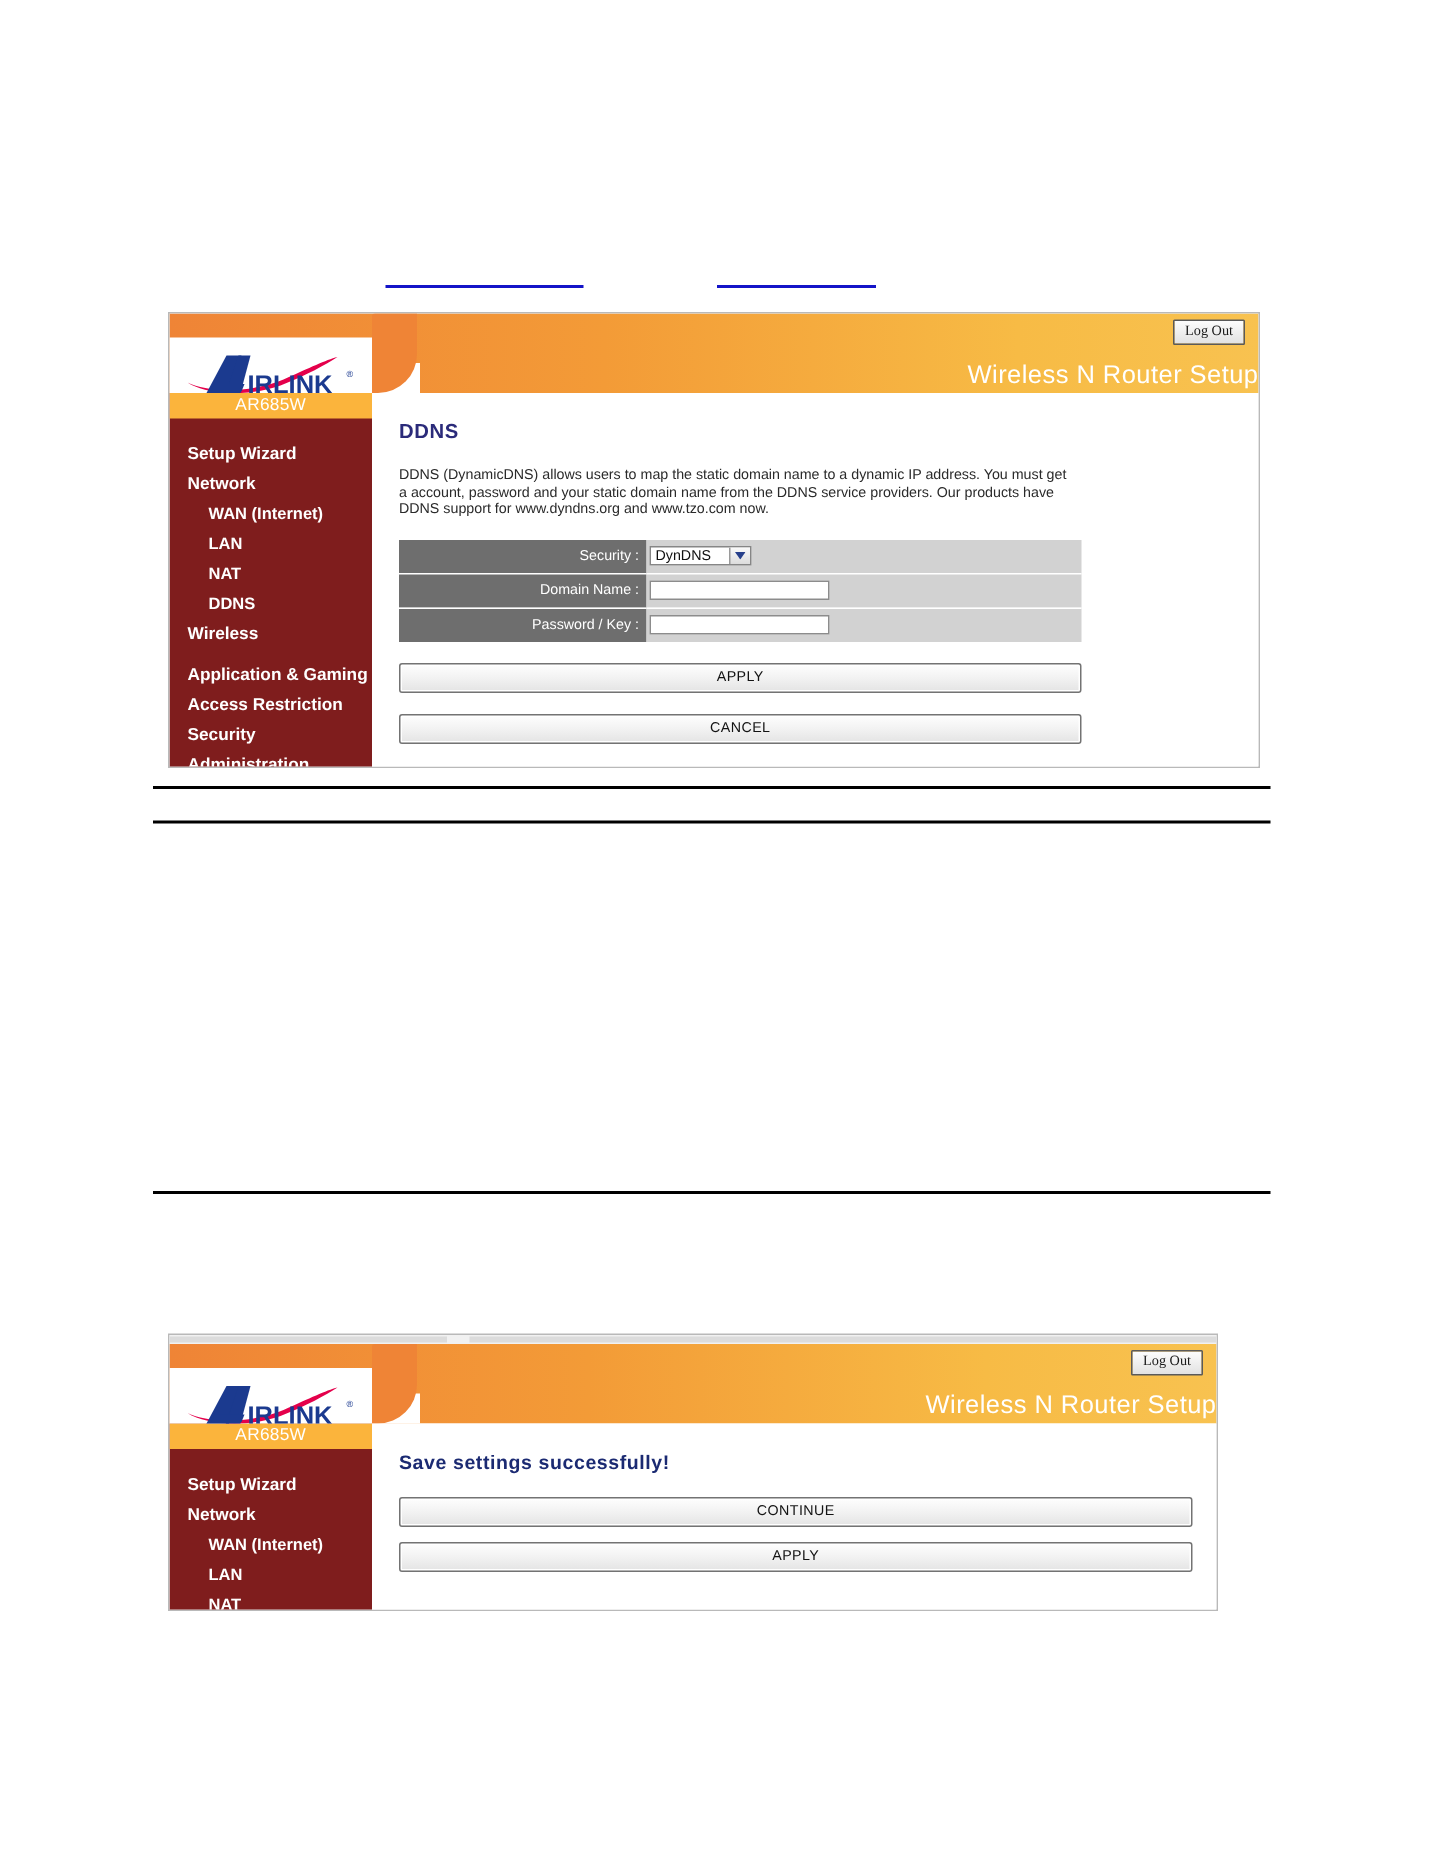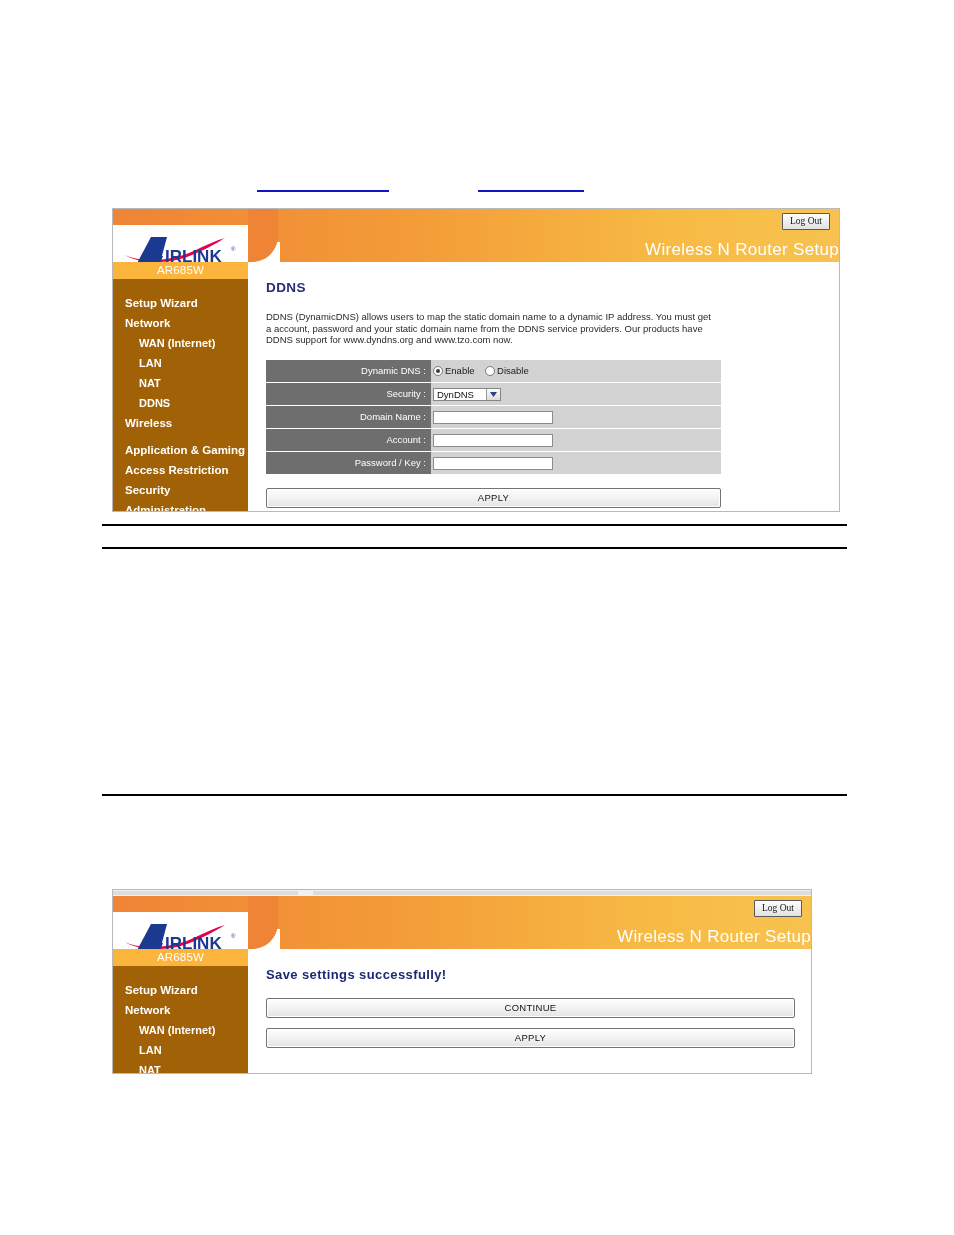--- a/index.html
+++ b/index.html
@@ -126,21 +126,21 @@
 
   
   .ui-body {
     display: flex;
     align-items: stretch;
   }
 
   .sidebar {
     width: 135px;
     flex: 0 0 135px;
-    background: #a16207;
+    background: #7f1d1d;
     position: relative;
   }
   .model-band {
     background: #fbb43c;
     color: #ffffff;
     font-size: 11.5px;
     text-align: center;
     padding: 2px 0 3px 0;
     letter-spacing: 0.2px;
   }
@@ -368,59 +368,40 @@
         <div class="nav-item">Administration</div>
       </div>
     </div>
 
     <div class="content">
       <div class="content-title">DDNS</div>
       <p class="content-desc">DDNS (DynamicDNS) allows users to map the static domain name to a dynamic IP address. You must get a account, password and your static domain name from the DDNS service providers. Our products have DDNS support for www.dyndns.org and www.tzo.com now.</p>
 
       <table class="form-table">
         <tbody>
-          <tr>
-            <td class="lbl">Dynamic DNS :</td>
-            <td class="val">
-              <span class="radio-wrap">
-                <span class="radio checked"></span>
-                <span>Enable</span>
-              </span>
-              <span class="radio-wrap">
-                <span class="radio"></span>
-                <span>Disable</span>
-              </span>
-            </td>
-          </tr>
           <tr>
             <td class="lbl">Security :</td>
             <td class="val">
               <span class="select-box">
                 <span class="sel-label">DynDNS</span>
                 <span class="select-arrow">
                   <svg width="7" height="5" viewBox="0 0 7 5">
                       <path d="M0 0 L7 0 L3.5 5 Z" fill="#27408b"></path>
                     </svg>
                 </span>
               </span>
             </td>
           </tr>
           <tr>
             <td class="lbl">Domain Name :</td>
             <td class="val">
               <span class="text-input"></span>
             </td>
           </tr>
           <tr>
-            <td class="lbl">Account :</td>
-            <td class="val">
-              <span class="text-input"></span>
-            </td>
-          </tr>
-          <tr>
             <td class="lbl">Password / Key :</td>
             <td class="val">
               <span class="text-input"></span>
             </td>
           </tr>
         </tbody>
       </table>
 
       <div class="btn-row">
         <div class="ui-btn">APPLY</div>

